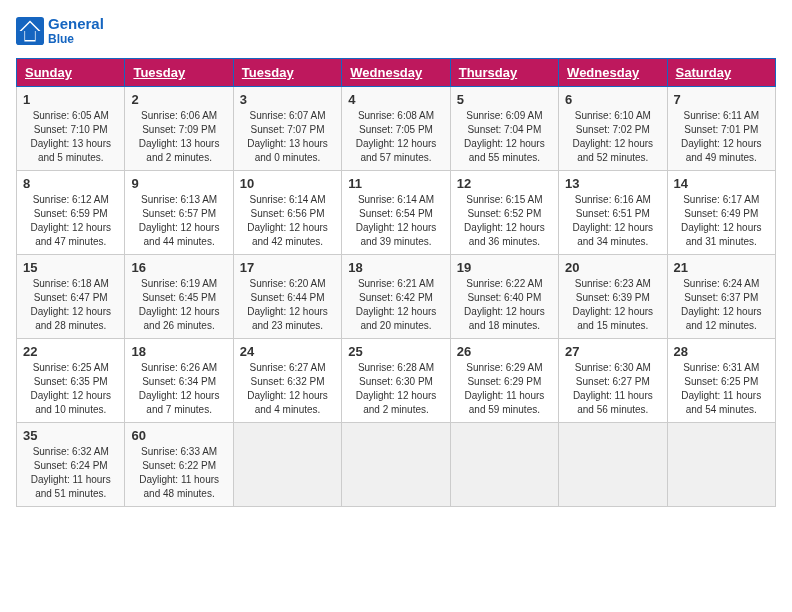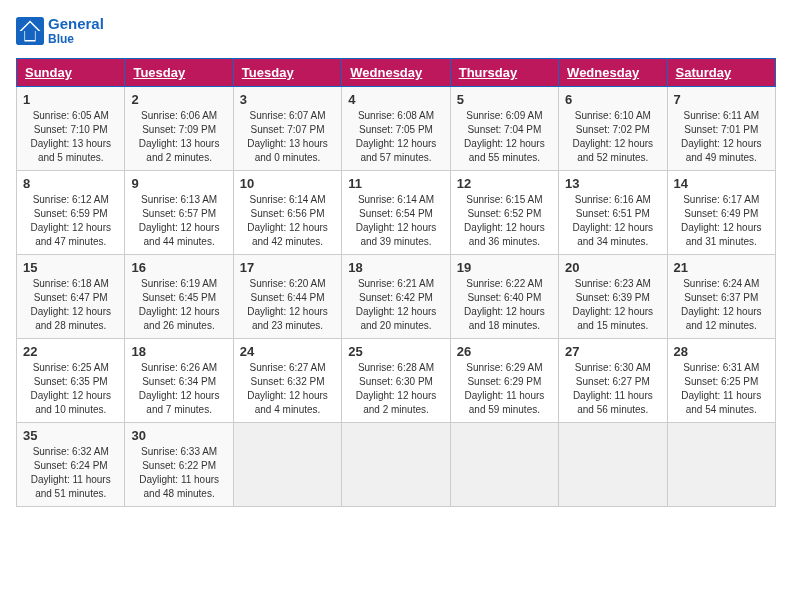--- a/index.html
+++ b/index.html
@@ -229,21 +229,21 @@
     <span class="day-num">28</span>
     <div class="day-detail">Sunrise: 6:31 AM<br>Sunset: 6:25 PM<br>Daylight: 11 hours and 54 minutes.</div>
   </td>
       </tr>
       <tr>
         <td>
     <span class="day-num">35</span>
     <div class="day-detail">Sunrise: 6:32 AM<br>Sunset: 6:24 PM<br>Daylight: 11 hours and 51 minutes.</div>
   </td>
         <td>
-    <span class="day-num">30</span>
+    <span class="day-num">60</span>
     <div class="day-detail">Sunrise: 6:33 AM<br>Sunset: 6:22 PM<br>Daylight: 11 hours and 48 minutes.</div>
   </td>
         <td class="empty"></td>
         <td class="empty"></td>
         <td class="empty"></td>
         <td class="empty"></td>
         <td class="empty"></td>
       </tr>
     </tbody>
 </table>

